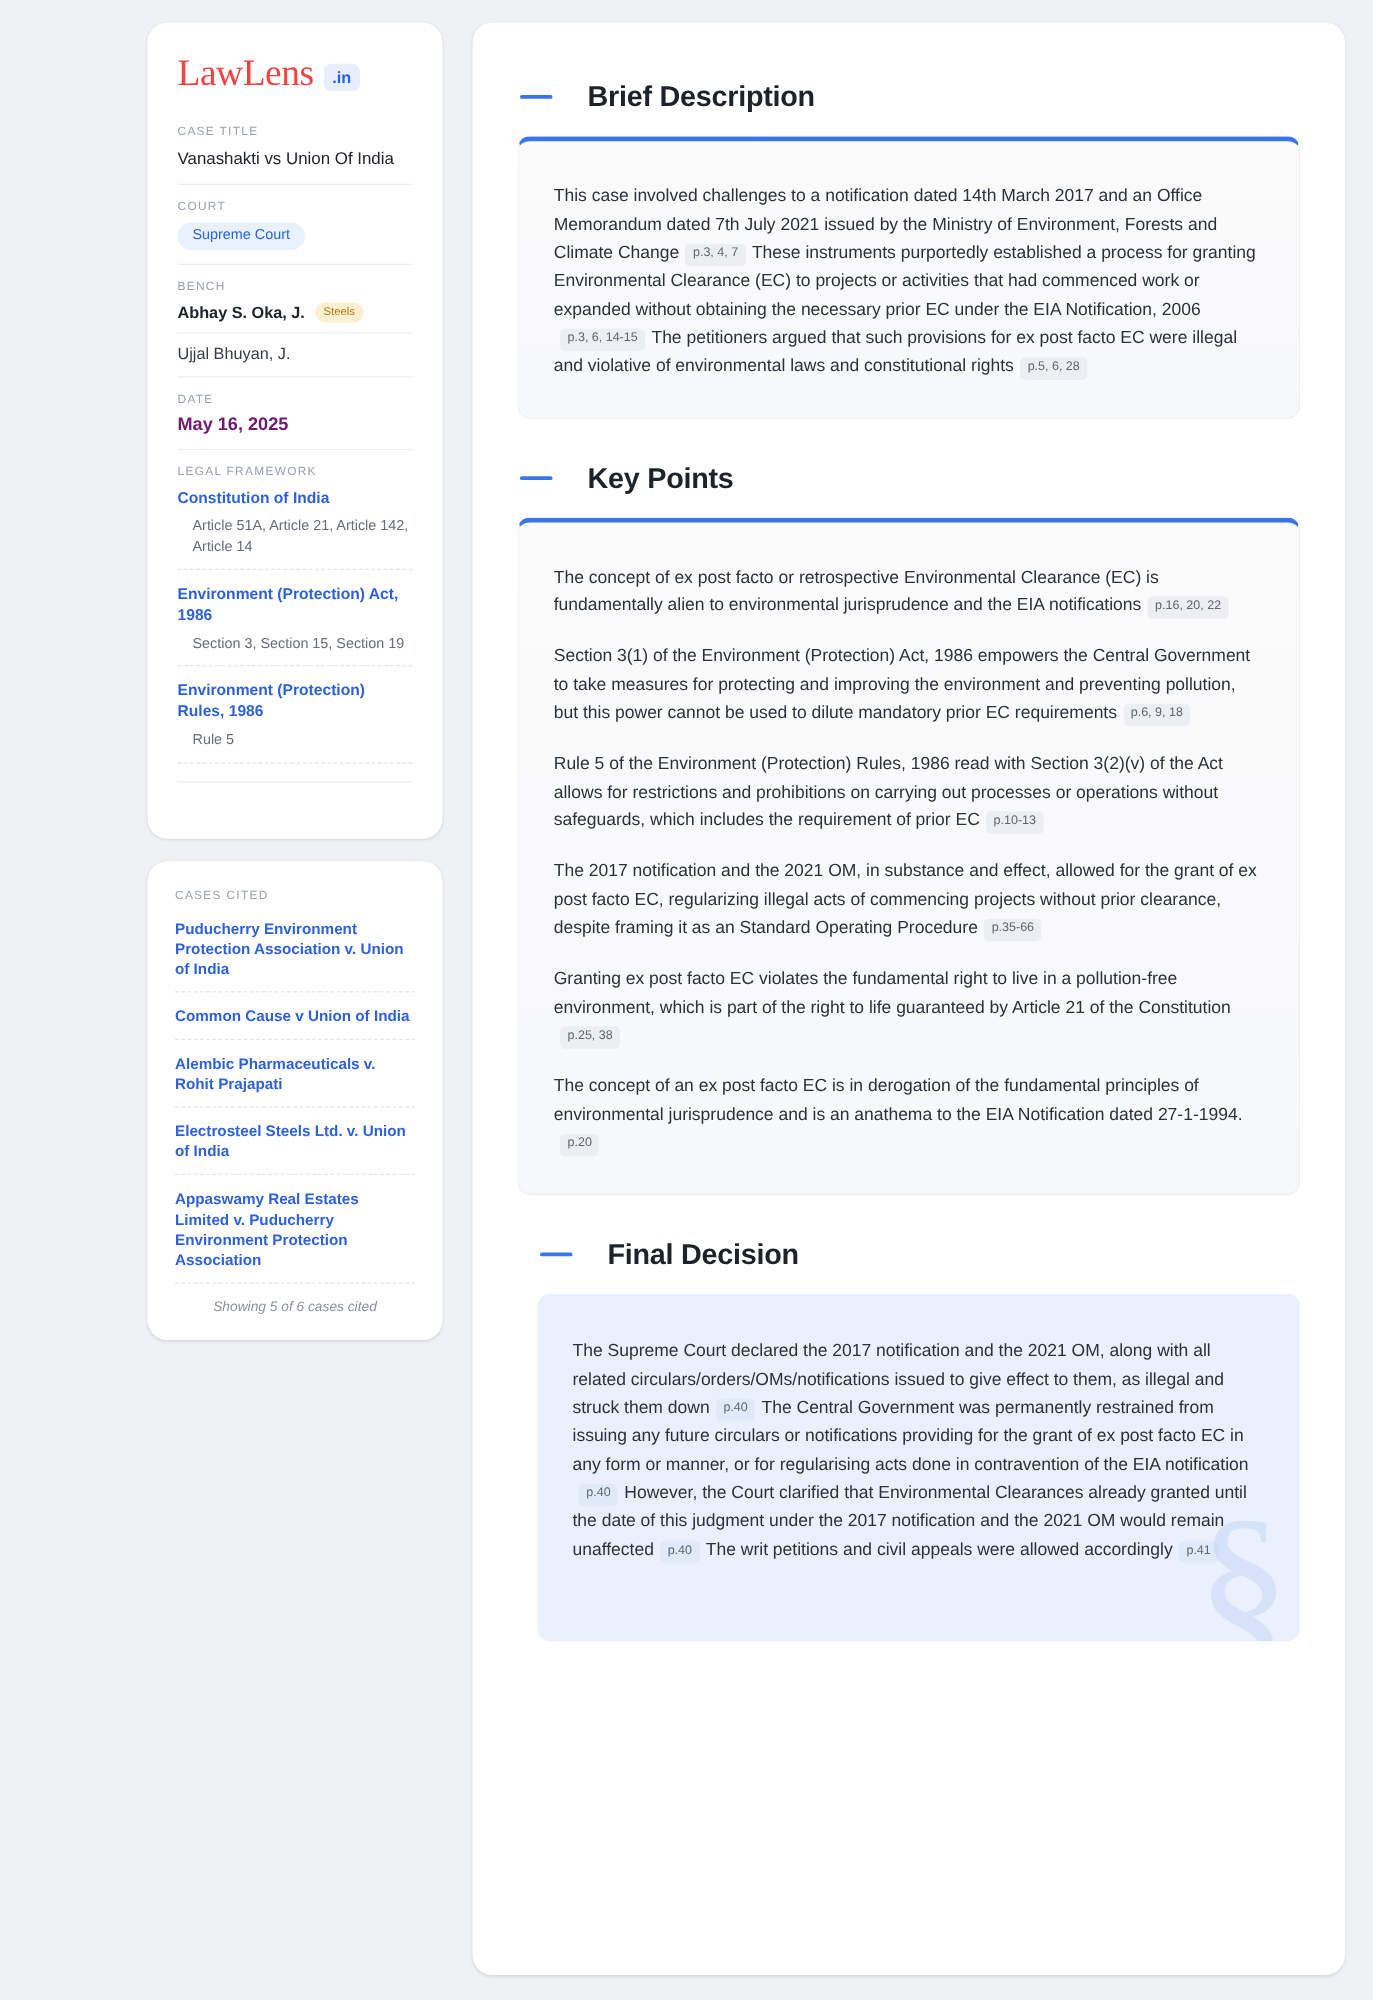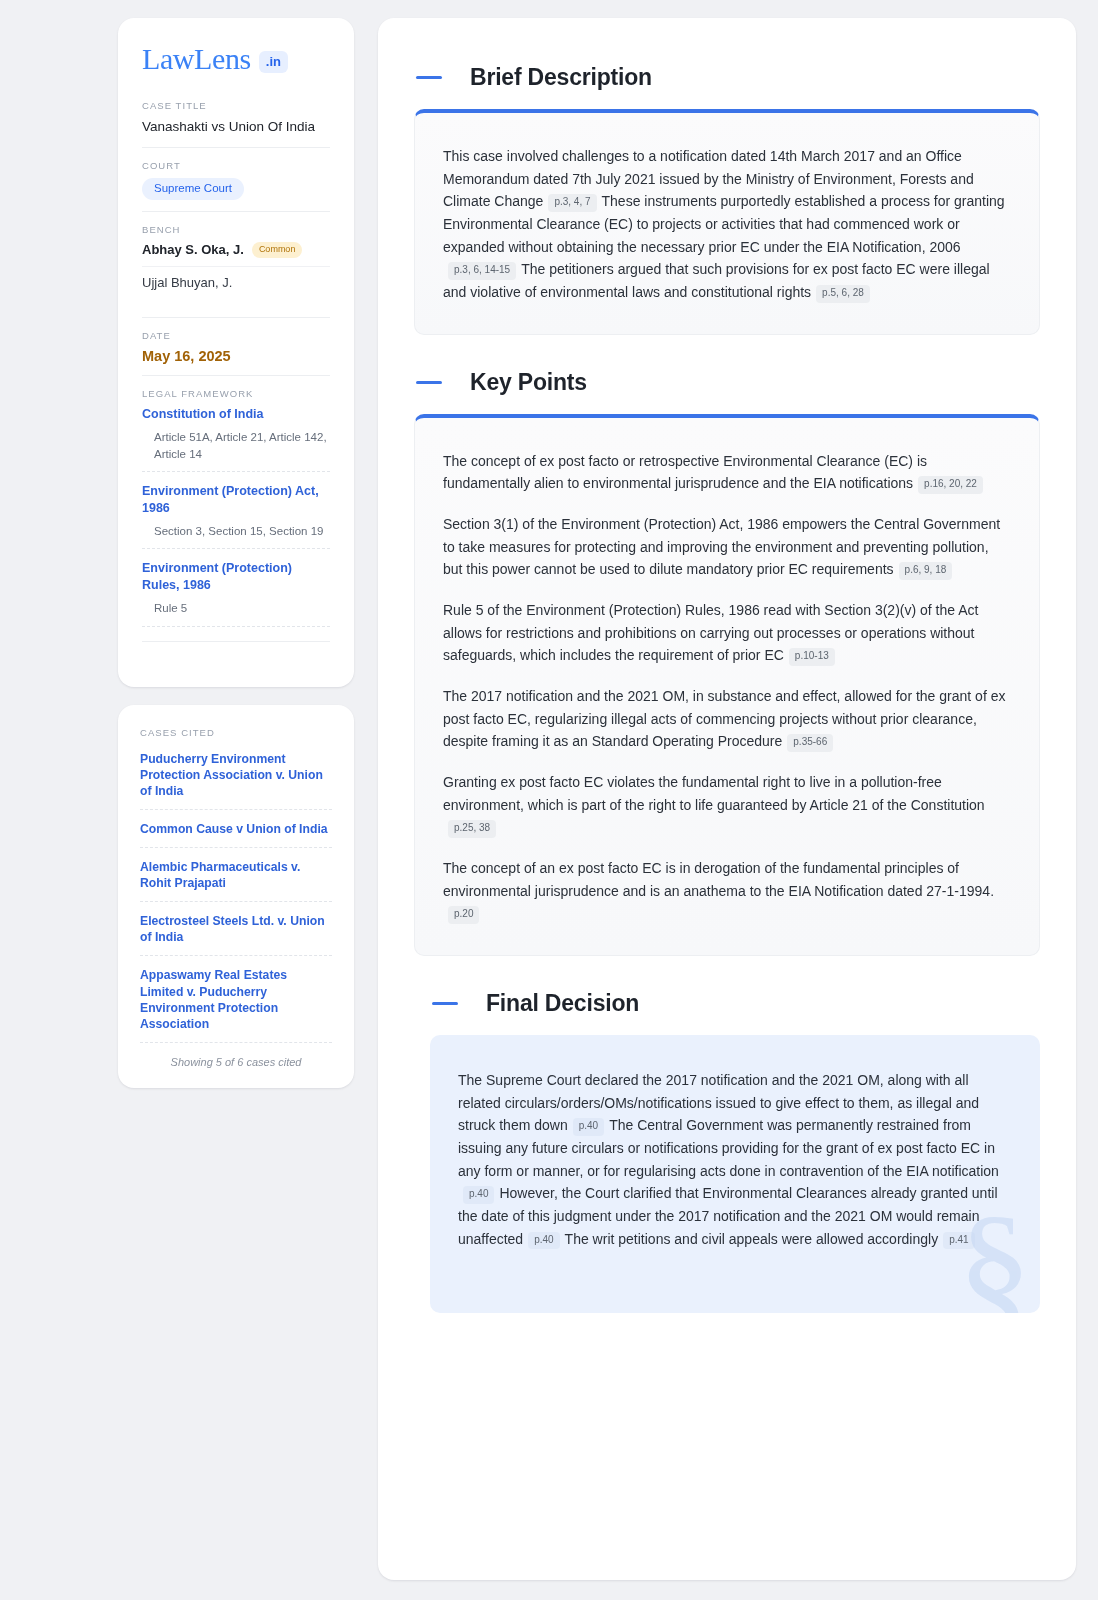--- a/index.html
+++ b/index.html
@@ -42,21 +42,21 @@
   .brand {
     display: flex;
     align-items: center;
     gap: 8px;
     margin-bottom: 26px;
   }
   .brand-name {
     font-family: "Liberation Serif", serif;
     font-size: 30px;
     letter-spacing: -0.4px;
-    color: #3b82f6;
+    color: #ef4444;
     line-height: 1;
   }
   .brand-tld {
     font-size: 13px;
     font-weight: bold;
     color: #2563eb;
     background: #e7efff;
     border-radius: 6px;
     padding: 4px 7px 5px 7px;
     line-height: 1;
@@ -91,33 +91,33 @@
   }
 
   .bench-row {
     display: flex;
     align-items: center;
     gap: 8px;
     padding-bottom: 8px;
     border-bottom: 1px solid #f0f1f4;
     margin-bottom: 8px;
   }
-  .bench-row:last-of-type { border-bottom: none; margin-bottom: 16px; padding-bottom: 0; }
+  .bench-row:last-of-type { border-bottom: none; margin-bottom: 0; padding-bottom: 0; }
   .bench-name { font-size: 13px; font-weight: bold; color: #20242b; }
   .bench-name.plain { font-weight: normal; color: #353b45; }
   .chip-author {
     font-size: 9px;
     color: #b07409;
     background: #fdf0d0;
     border-radius: 999px;
     padding: 3px 7px 4px 7px;
     line-height: 1;
   }
 
-  .date-value { font-size: 14.5px; font-weight: bold; color: #a16207; }
+  .date-value { font-size: 14.5px; font-weight: bold; color: #701a75; }
 
   .law-group { margin-bottom: 2px; }
   .law-title {
     font-size: 12.5px;
     font-weight: bold;
     color: #2f62d8;
     line-height: 1.3;
     margin-bottom: 7px;
   }
   .law-items {
@@ -264,21 +264,21 @@
 
       <div class="field">
         <div class="field-label">COURT</div>
         <span class="chip-court">Supreme Court</span>
       </div>
 
       <div class="field">
         <div class="field-label">BENCH</div>
         <div class="bench-row">
           <span class="bench-name">Abhay S. Oka, J.</span>
-          <span class="chip-author">Common</span>
+          <span class="chip-author">Steels</span>
         </div>
         <div class="bench-row">
           <span class="bench-name plain">Ujjal Bhuyan, J.</span>
         </div>
       </div>
 
       <div class="field">
         <div class="field-label">DATE</div>
         <div class="date-value">May 16, 2025</div>
       </div>

